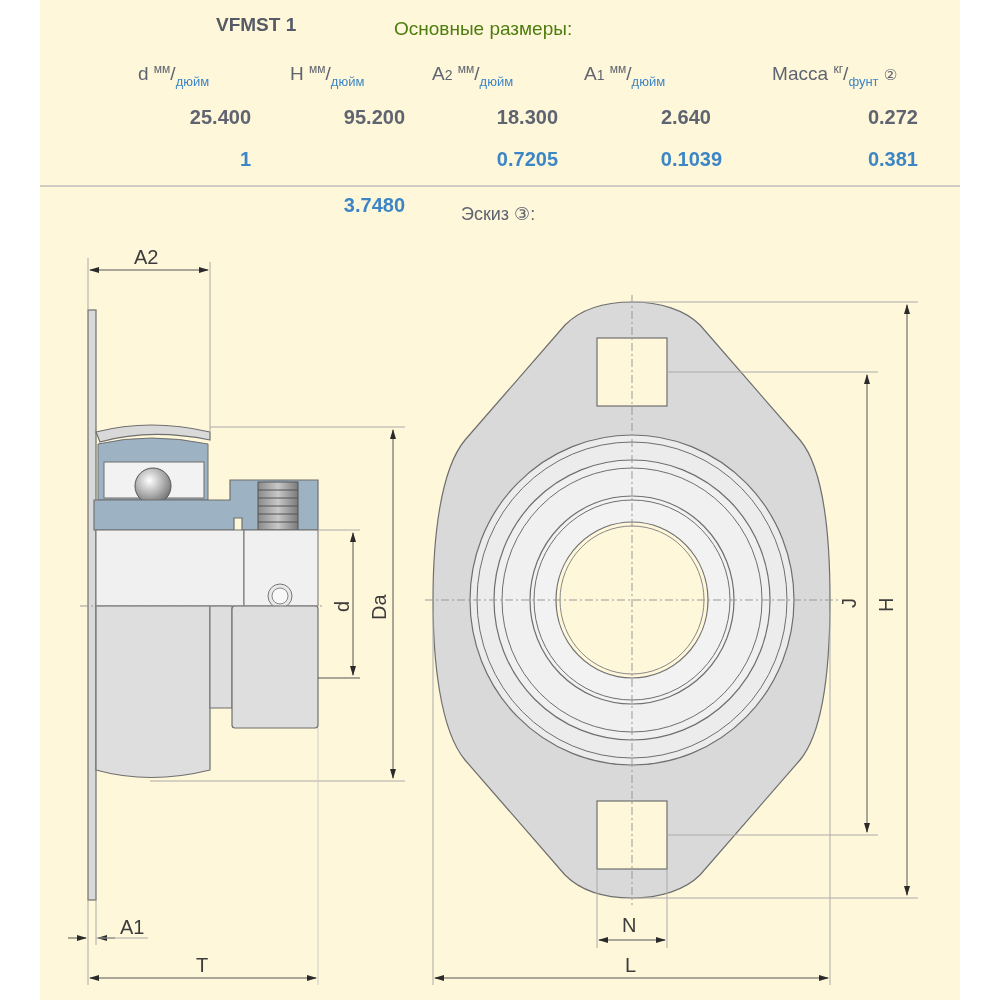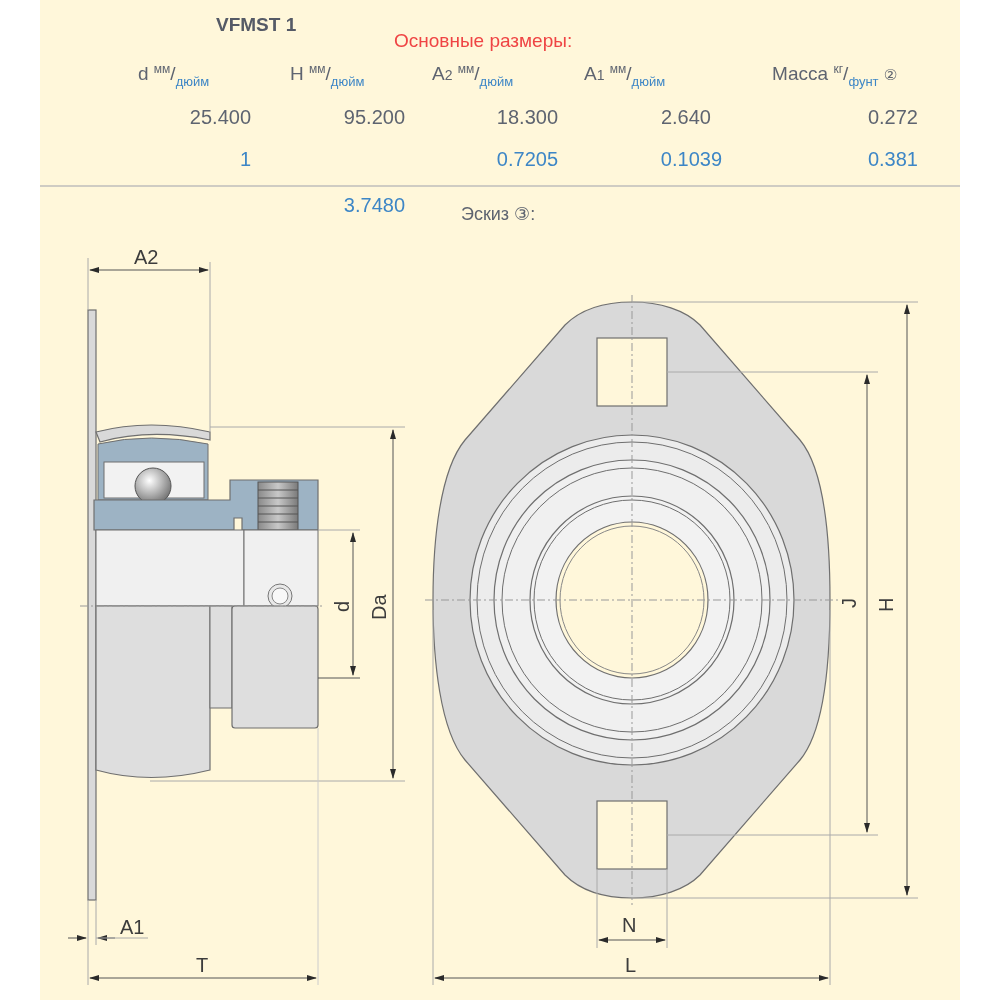--- a/index.html
+++ b/index.html
@@ -2,27 +2,27 @@
 <html><head>
 <meta charset="utf-8">
 <style>
   html, body { margin:0; padding:0; background:#ffffff; }
   body { width:1000px; height:1000px; position:relative; overflow:hidden;
          font-family:"Liberation Sans", "DejaVu Sans", sans-serif; }
   .panel { position:absolute; left:40px; top:0; width:920px; height:1000px; background:#fff7da; }
   .divider { position:absolute; left:40px; top:185px; width:920px; height:2px; background:#cfccc3; }
   .title-row { position:absolute; top:14px; left:0; width:920px; height:30px; font-size:19px; color:#555a66; }
   .model { position:absolute; left:216px; top:0; font-weight:bold; color:#555a66; }
-  .subtitle { position:absolute; left:394px; top:16px; color:#ef4444; }
+  .subtitle { position:absolute; left:394px; top:4px; color:#4d7c0f; }
   .hdr { position:absolute; top:62px; font-size:19px; color:#5e6470; white-space:nowrap; text-align:right; }
   .hdr sup { font-size:12px; color:#5e6470; vertical-align:7px; }
   .hdr .slash { font-size:19px; color:#5e6470; }
   .hdr sub { font-size:13px; color:#3d86c6; vertical-align:-6px; }
   .hdr .note { font-size:15px; }
-  .val { position:absolute; font-size:20px; text-align:right; white-space:nowrap; }
+  .val { position:absolute; font-size:20px; text-align:right; white-space:nowrap;font-weight:bold; }
   .mm { top:106px; color:#5e6470; }
   .inch { top:148px; color:#3d86c6; }
   .sketch-label { position:absolute; top:203px; left:440px; font-size:18px; color:#5e6470;margin-left:21px; }
   svg { position:absolute; left:0; top:0; }
   .dimtxt { font-family:"Liberation Sans", sans-serif; font-size:20px; fill:#3c3c3c; }
 </style>
 </head>
 <body>
 
 <div class="panel"></div>

